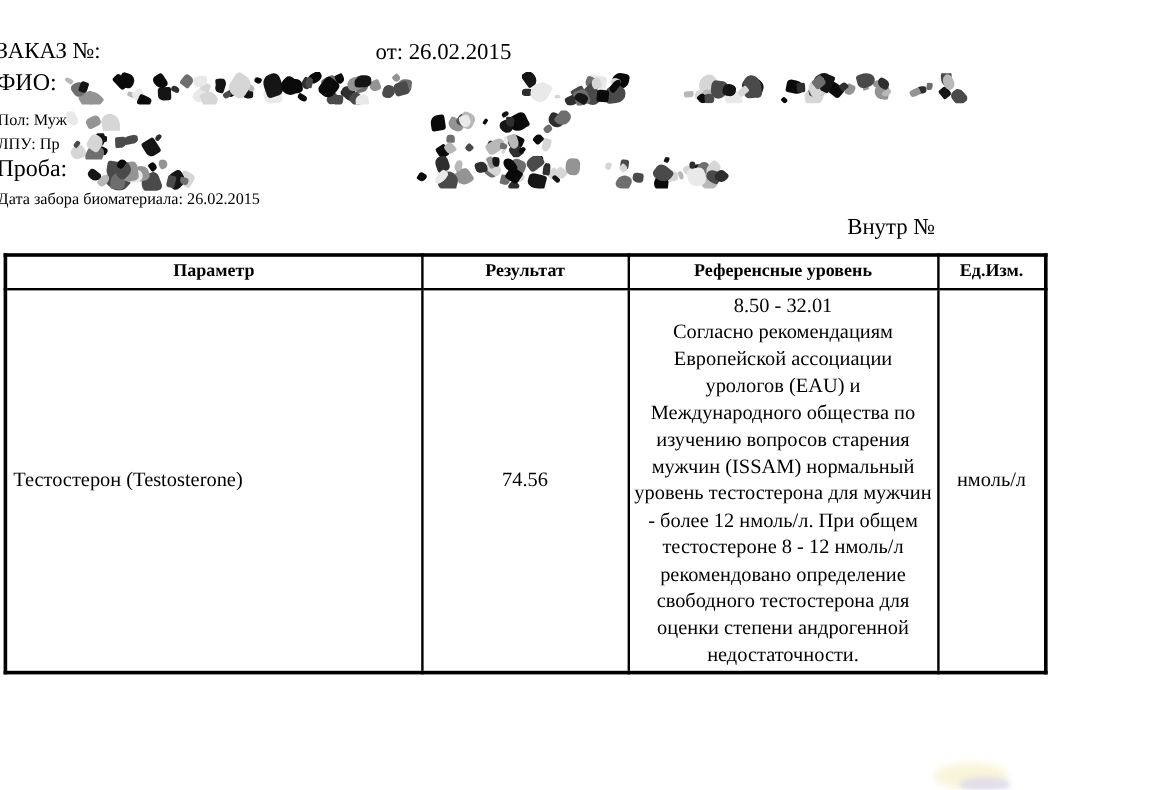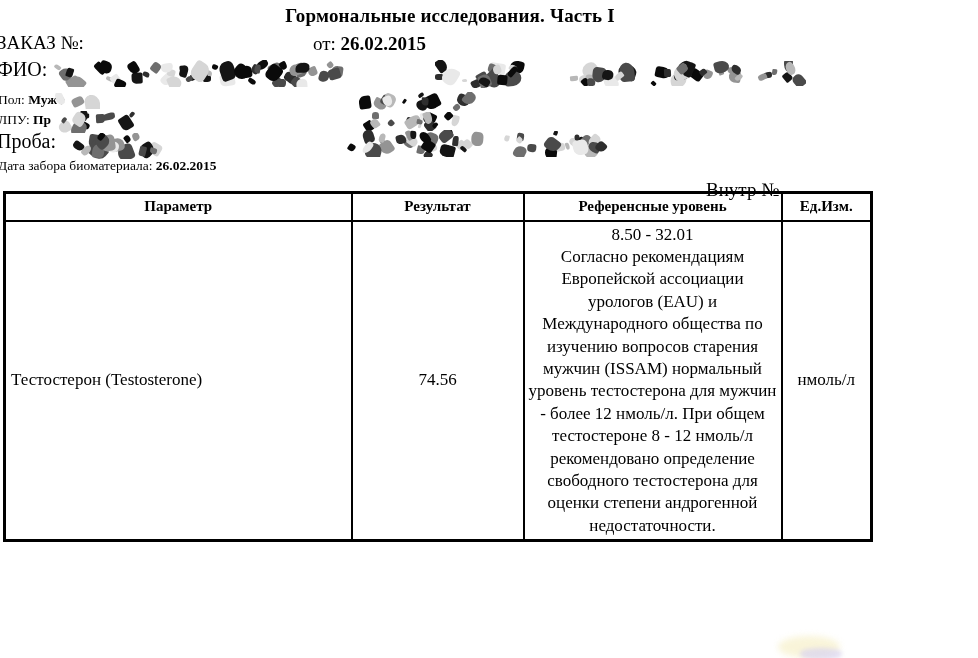--- a/index.html
+++ b/index.html
@@ -14,26 +14,26 @@
 
   .order-label  { left: -3px; top: 32px; font-size: 19px; }
   .from-line    { left: 313px; top: 33px; font-size: 19px; }
   .fio-label    { left: -3px; top: 58px; font-size: 20px; }
   .pol-line     { left: -2px; top: 92px;  font-size: 13.5px; }
   .lpu-line     { left: -2px; top: 112px; font-size: 13.5px; }
   .proba-label  { left: -3px; top: 130px; font-size: 20px; }
   .bio-line     { left: -2px; top: 158px; font-size: 13.5px; }
   .vnutr-label  { left: 706px; top: 179px; font-size: 19px; }
 
-  .b { font-weight: bold; }
+  .b { font-weight: normal; }
 
   .scribble { position: absolute; overflow: hidden; }
   .scribble span { position: absolute; display: block; }
 
-  .results-table { position: absolute; left: 3px; top: 191px; width: 867px;
+  .results-table { position: absolute; left: 3px; top: 211px; width: 867px;
                    border-collapse: collapse; table-layout: fixed;
                    font-size: 17px; padding-left: 28px; }
   .results-table th, .results-table td { border: 2.5px solid #000; vertical-align: middle; }
   .results-table { border: 3px solid #000; }
   .results-table th { font-size: 15px; font-weight: bold; height: 28px; text-align: center; padding: 1px 2px; }
   .results-table td { padding: 1px 3px; text-align: center; }
   .results-table td.param { text-align: left; padding-left: 5px; }
   .results-table tr.datarow td { height: 27px; }
   .results-table td.ref { line-height: 22.4px; padding: 2px 4px; }
   .results-table td.ref .note { white-space: normal; }
@@ -47,21 +47,20 @@
   .wm1 { left: 778px; top: 636px; width: 62px; height: 22px; background: #f7f1cd;
          border-radius: 50%; filter: blur(3px); opacity: 0.75; }
   .wm2 { left: 800px; top: 648px; width: 42px; height: 12px; background: #d9d4ef;
          border-radius: 45%; filter: blur(2px); opacity: 0.7; }
 </style>
 </head>
 <body>
 
 <div class="page">
 
-  <div class="abs title">Гормональные исследования. Часть I</div>
 
   <div class="abs order-label">ЗАКАЗ №:</div>
 
   <div class="abs from-line"><span>от:</span> <span class="b">26.02.2015</span></div>
 
   <div class="abs fio-label">ФИО:</div>
 
   <div class="abs pol-line"><span>Пол:</span> <span class="b">Муж</span></div>
 
   <div class="abs lpu-line"><span>ЛПУ:</span> <span class="b">Пр</span></div>

